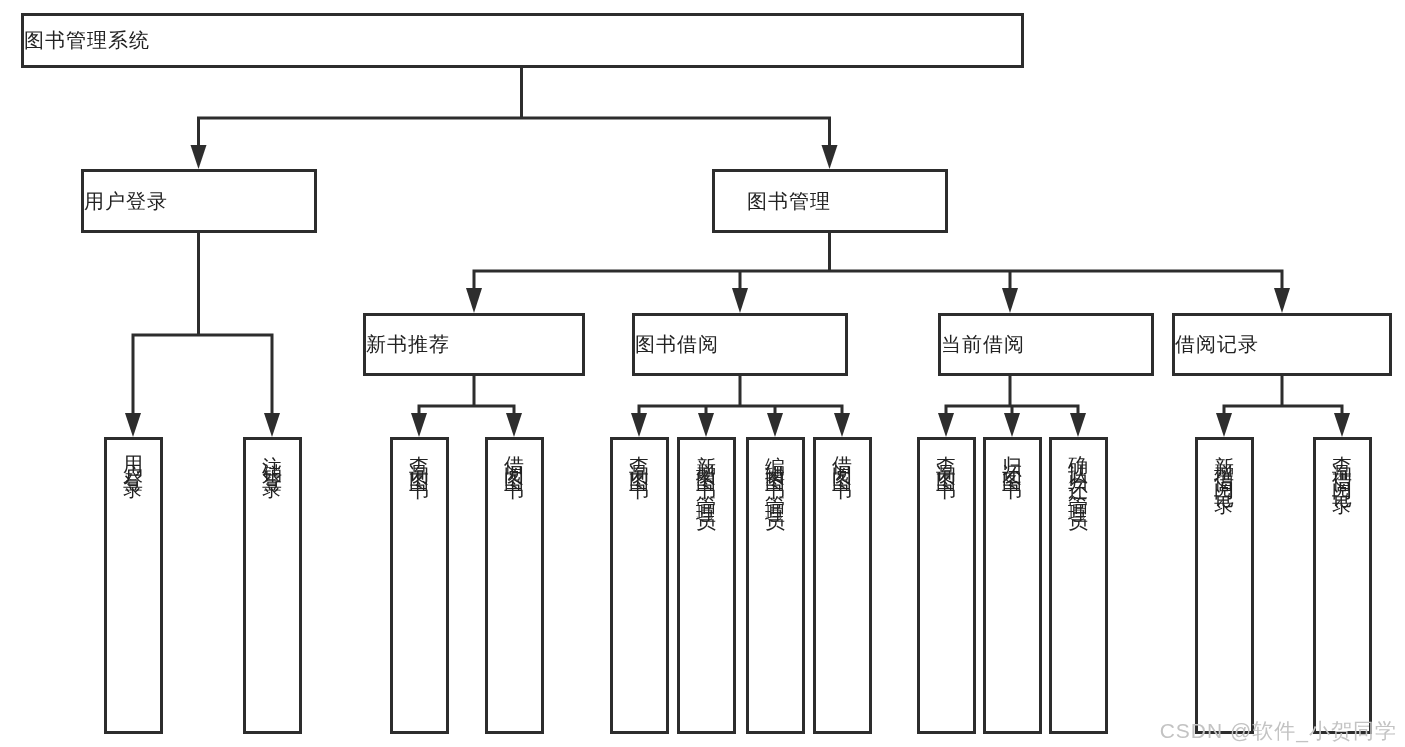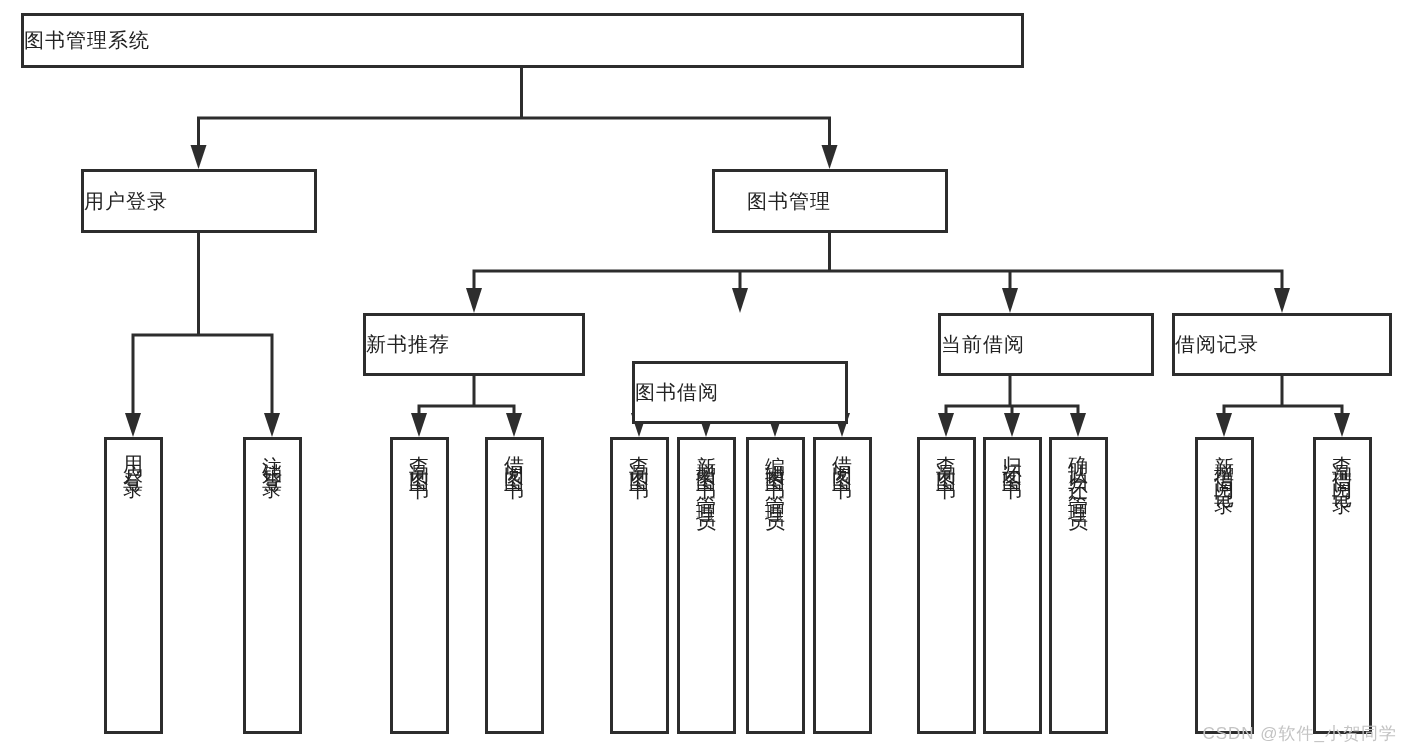--- a/index.html
+++ b/index.html
@@ -38,21 +38,21 @@
     text-orientation: mixed;
     font-size: 20px;
     letter-spacing: 8px;
     line-height: 1;
   }
   .vbox span { display: inline-block; }
   .watermark {
     position: absolute;
     right: 8px;
     bottom: 2px;
-    font-size: 17px;
+    font-size: 21px;
     color: #c3c3c3;
     letter-spacing: 1px;
     z-index: 5;
     white-space: nowrap;
     text-align: center;
   }
 </style>
 </head>
 <body>
 
@@ -115,21 +115,21 @@
   <div class="box hbox" style="left:81px; top:169px; width:236px; height:64px;">
     <span>用户登录</span>
   </div>
   <div class="box hbox" style="left:712px; top:169px; width:236px; height:64px;padding-left:32px;">
     <span>图书管理</span>
   </div>
 
   <div class="box hbox" style="left:363px; top:313px; width:222px; height:63px;">
     <span>新书推荐</span>
   </div>
-  <div class="box hbox" style="left:632px; top:313px; width:216px; height:63px;margin-top:48px;">
+  <div class="box hbox" style="left:632px; top:313px; width:216px; height:63px;">
     <span>图书借阅</span>
   </div>
   <div class="box hbox" style="left:902px; top:313px; width:216px; height:63px;margin-left:36px;">
     <span>当前借阅</span>
   </div>
   <div class="box hbox" style="left:1172px; top:313px; width:220px; height:63px;">
     <span>借阅记录</span>
   </div>
 
   <div class="box vbox" style="left:104px; top:437px; width:59px; height:297px;">

